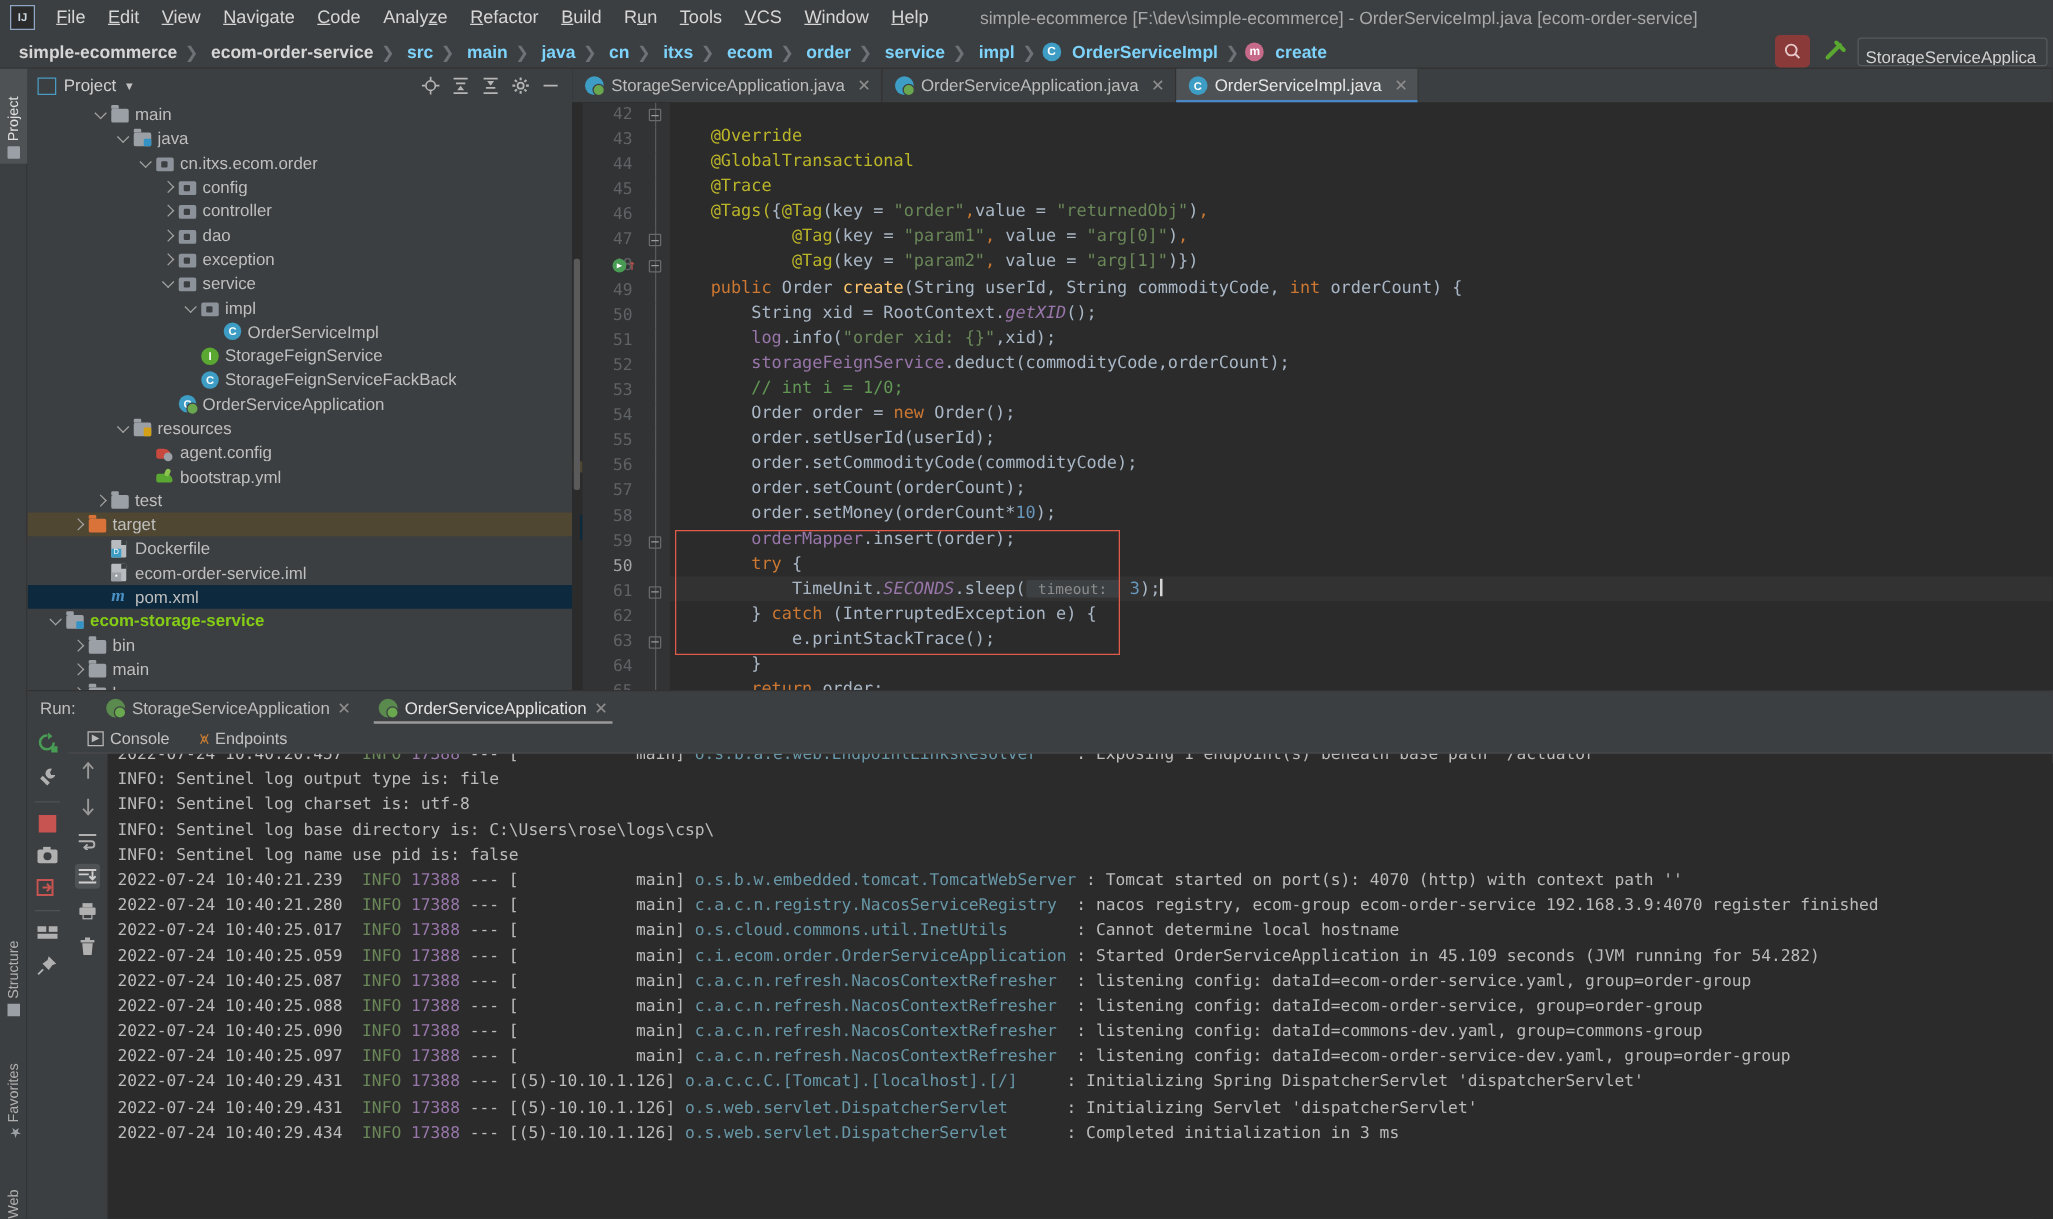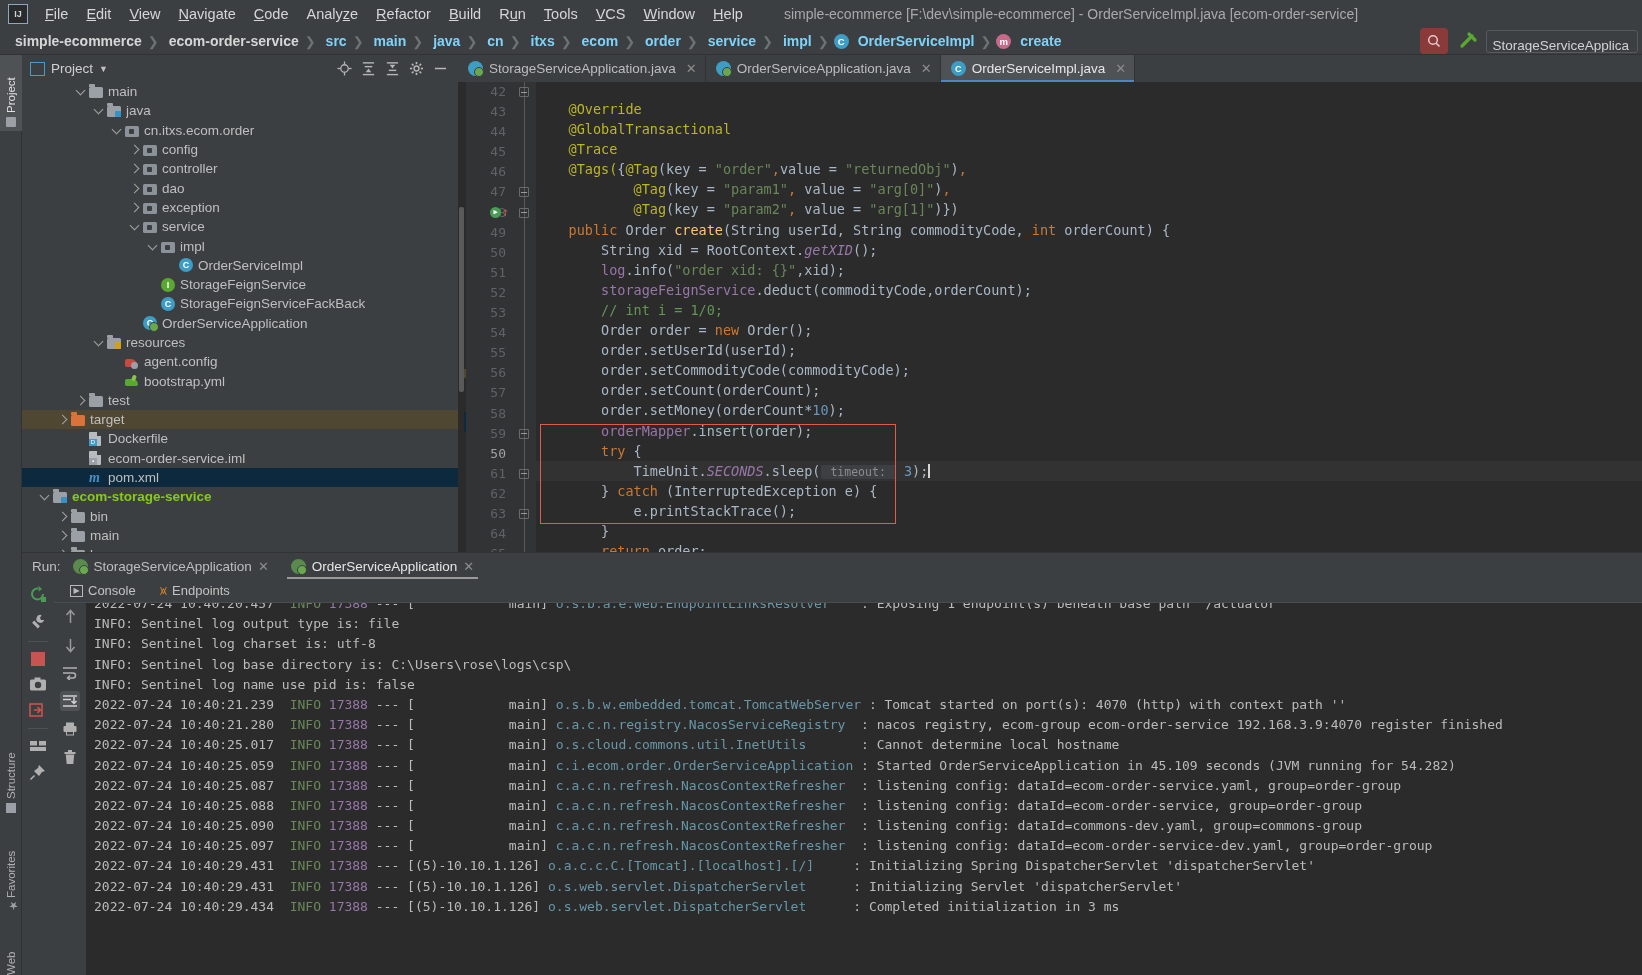--- a/index.html
+++ b/index.html
@@ -286,21 +286,21 @@
 
   
   .run-panel {
     position:absolute; left:22px; top:552px; width:1620px; height:423px;
     background:#3c3f41; border-top:1px solid #323232;
   }
   .run-tabs {
     height:26px; display:flex; align-items:center; font-size:13.5px; color:#c0c0c0;
     padding-left:10px; gap:4px;
   }
-  .run-label { color:#bfbfbf; }
+  .run-label { color:#bfbfbf; margin-right:12px; }
   .rtab {
     display:flex; align-items:center; gap:6px; padding:2px 8px; position:relative;
     color:#bdbdbd; white-space:nowrap;
   }
   .rtab.active { color:#e4e4e4; }
   .rtab.active::after {
     content:''; position:absolute; left:4px; bottom:-3px; right:4px; height:2px; background:#9a9a9a;
   }
   .rtab .close { color:#8d8d8d; font-size:13px; }
   .rtab-ic { width:15px; height:15px; border-radius:50%; background:#5a8a4e; position:relative; }

